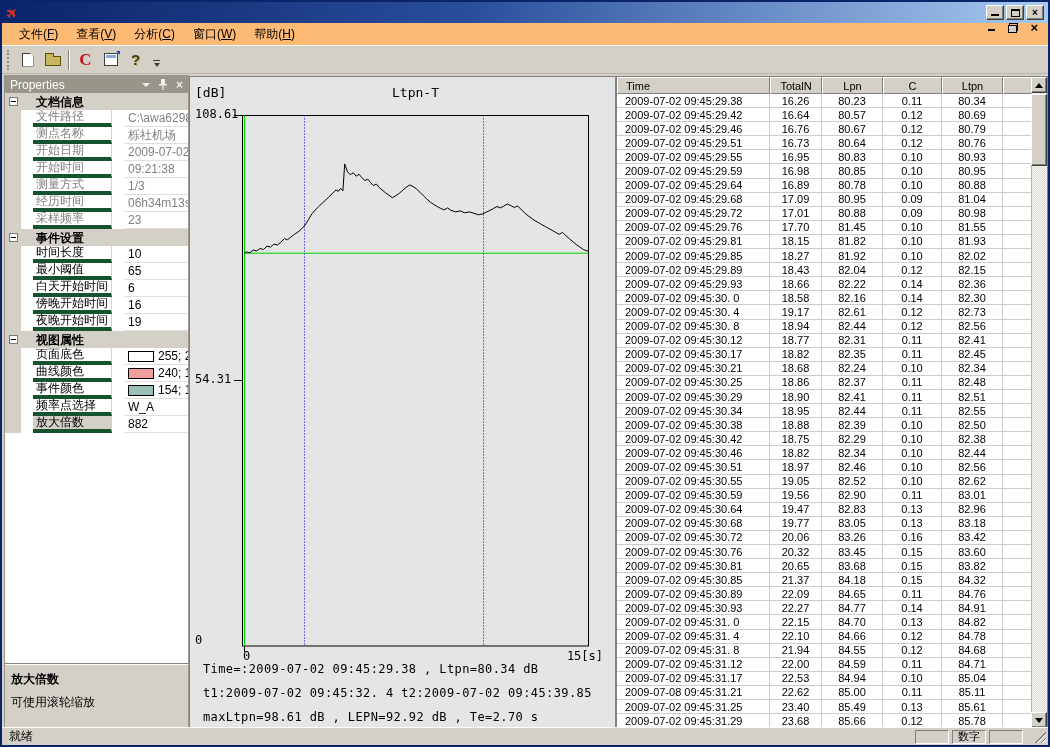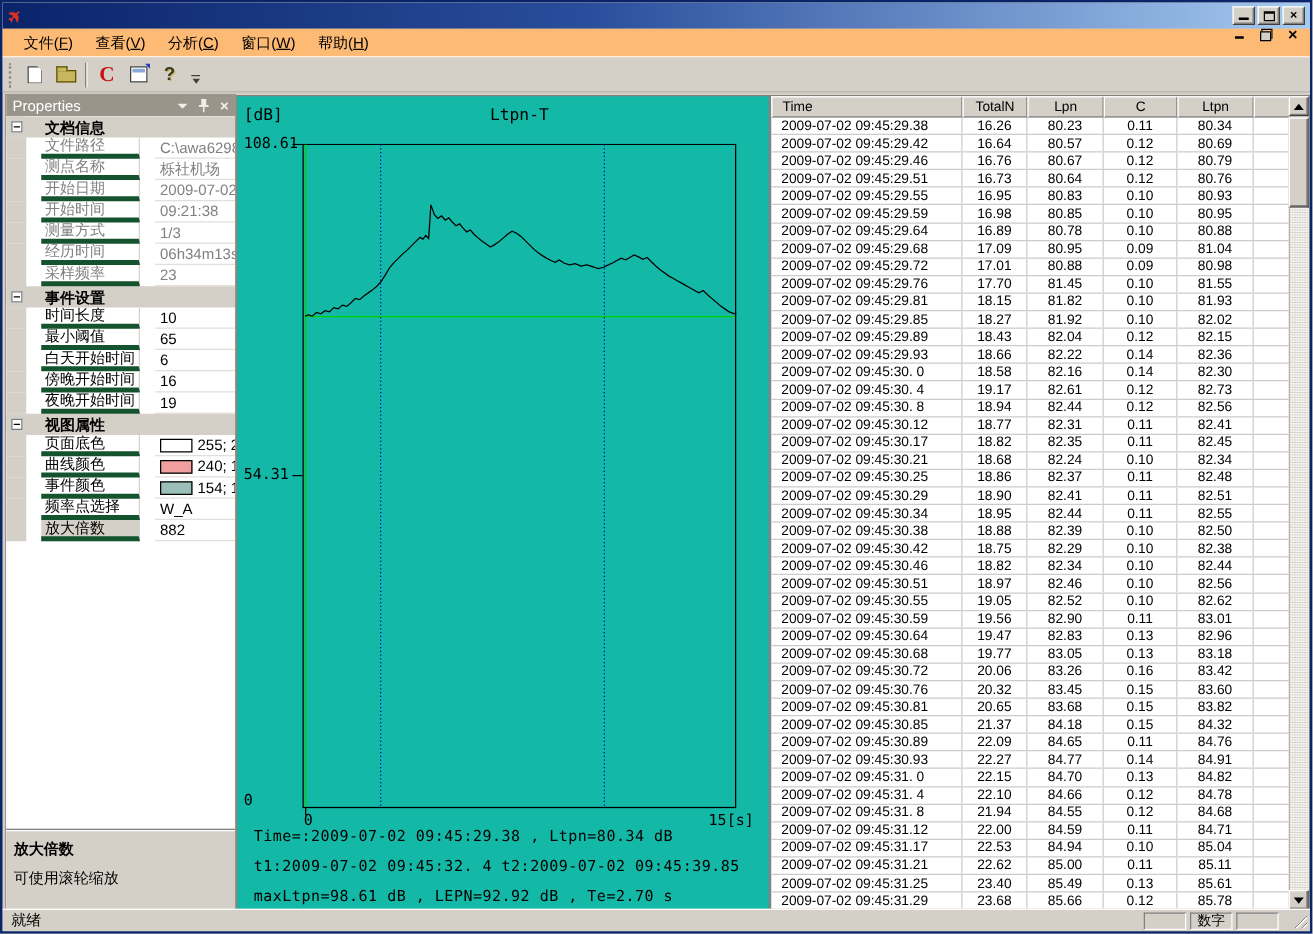--- a/index.html
+++ b/index.html
@@ -82,21 +82,21 @@
     display:flex; align-items:center; gap:4px; white-space:nowrap; overflow:hidden; }
   .prow.grey .plabel, .prow.grey .pvalue { color:#808080; }
   .prow.sel .plabel { background:#D4D0C8; }
   .swatch { width:26px; height:11px; border:1px solid #000; flex:none; }
   .props-desc { position:absolute; left:0; top:587px; right:0; height:64px;
     background:#D4D0C8; border-top:1px solid #828282; box-shadow:inset 0 1px 0 #FFFFFF;
     padding:7px 6px; font-size:12px; }
   .props-desc b { display:block; margin-bottom:6px; }
   
   .chart-panel { position:absolute; left:187px; top:74px; width:427px; height:653px;
-    background:#14b8a6; border:1px solid #828282;
+    background:#e5e5e5; border:1px solid #828282;
     font-family:"DejaVu Sans Mono", monospace; }
   .chart-abs { position:absolute; white-space:pre; }
   .chart-title { left:52px; top:8px; width:347px; text-align:center; font-size:13px; }
   .db-label { left:5px; top:8px; font-size:13px; }
   .ytick { left:5px; font-size:12px; }
   .xtick-left { left:53px; top:572px; font-size:12px; }
   .xtick-right { left:343px; top:572px; width:70px; text-align:right; font-size:12px; }
   .chart-svg { position:absolute; left:40px; top:38px; }
   .footer-line { left:13px; font-size:12px; letter-spacing:0.4px; }
   
@@ -715,21 +715,21 @@
         </div>
         <div class="tr">
           <span class="td c0">2009-07-02 09:45:31.17</span>
           <span class="td c1">22.53</span>
           <span class="td c2">84.94</span>
           <span class="td c3">0.10</span>
           <span class="td c4">85.04</span>
           <span class="td c5"></span>
         </div>
         <div class="tr">
-          <span class="td c0">2009-07-02 09:45:31.21</span>
+          <span class="td c0">2009-07-08 09:45:31.21</span>
           <span class="td c1">22.62</span>
           <span class="td c2">85.00</span>
           <span class="td c3">0.11</span>
           <span class="td c4">85.11</span>
           <span class="td c5"></span>
         </div>
         <div class="tr">
           <span class="td c0">2009-07-02 09:45:31.25</span>
           <span class="td c1">23.40</span>
           <span class="td c2">85.49</span>

